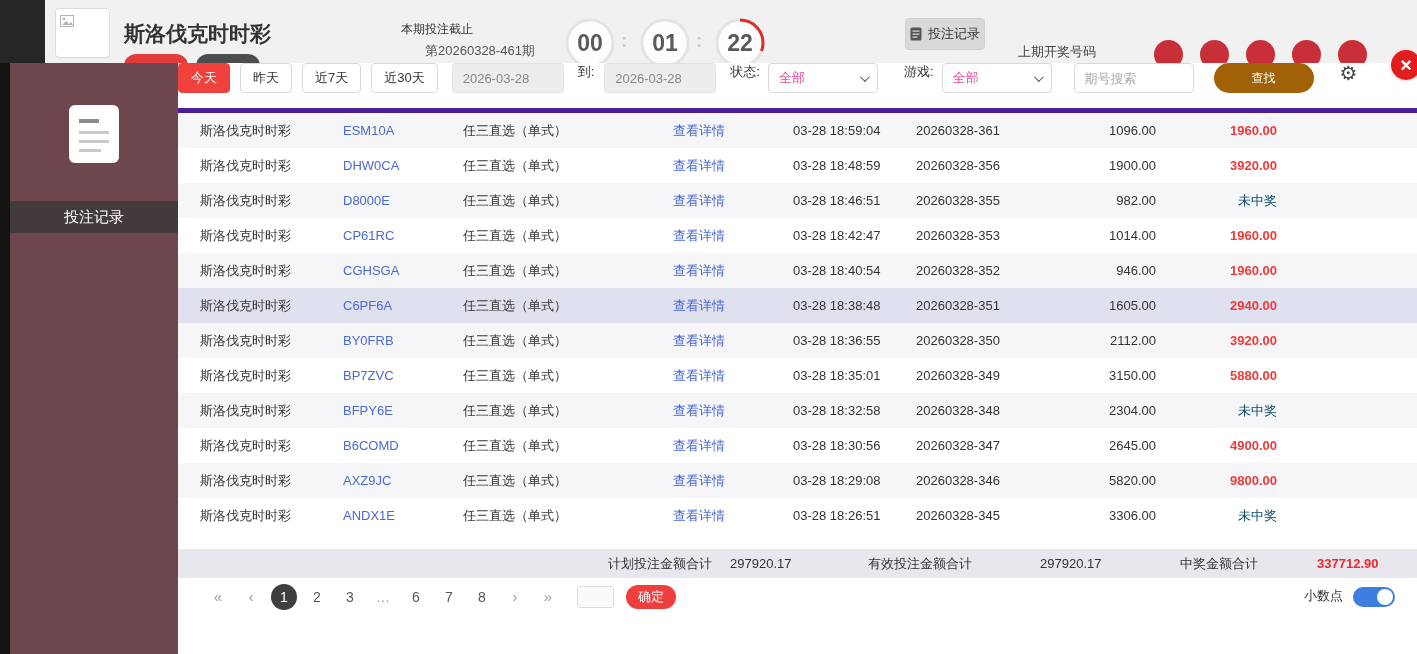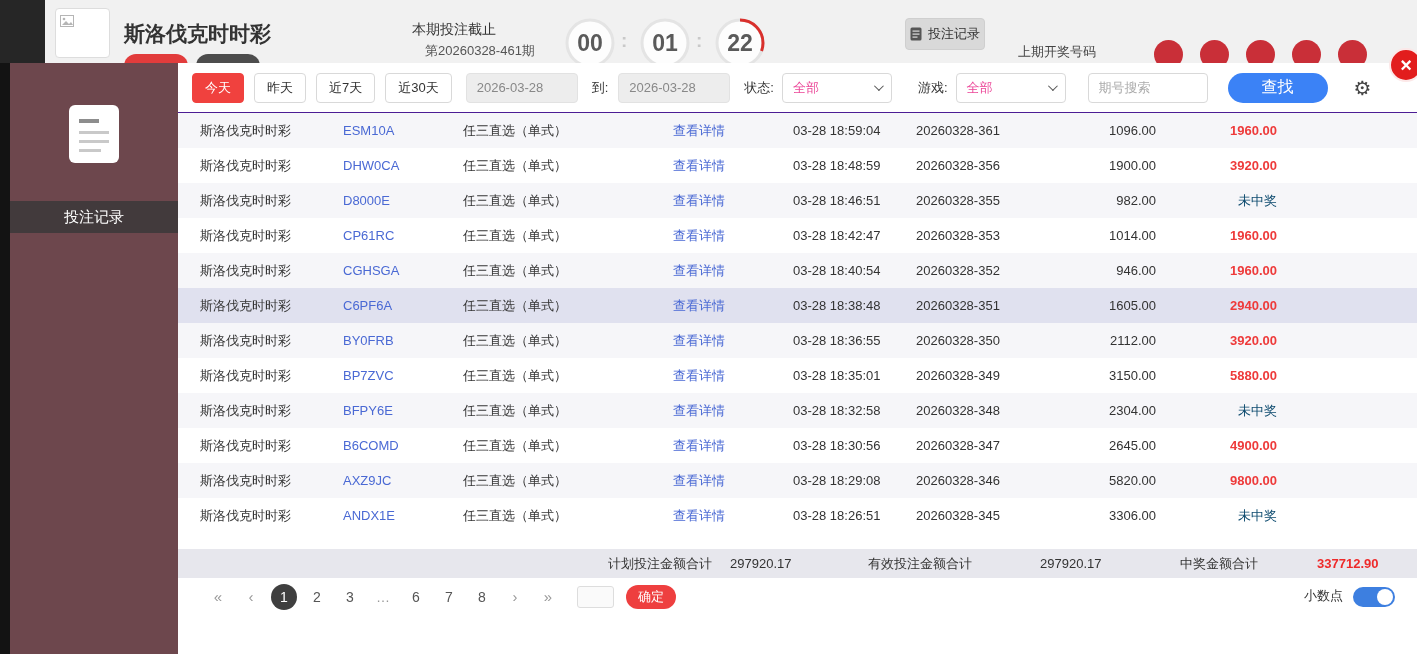--- a/index.html
+++ b/index.html
@@ -6,21 +6,21 @@
   html,body { width:1417px; height:654px; overflow:hidden; }
   body { position:relative; font-family:"Liberation Sans","DejaVu Sans",sans-serif; background:#f1f1f1; color:#333; }
 
   
   .bg-side { position:absolute; left:0; top:0; width:45px; height:654px; background:#262626; }
   .logo-box { position:absolute; left:55px; top:8px; width:55px; height:50px; background:#fff; border:1px solid #ddd; border-radius:4px; padding:4px; }
   .bg-title { position:absolute; left:124px; top:20px; font-size:21px; font-weight:bold; color:#333; }
   .pill { position:absolute; top:54px; height:24px; width:64px; border-radius:12px; }
   .pill-red { left:124px; background:#e23c3c; }
   .pill-dark { left:196px; background:#4d4d4d; }
-  .deadline-1 { position:absolute; left:412px; top:21px; font-size:14px; color:#333; }
+  .deadline-1 { position:absolute; left:401px; top:21px; font-size:12px; color:#333; }
   .deadline-2 { position:absolute; left:425px; top:42px; font-size:13px; color:#555; }
   .cd { position:absolute; top:17px; width:52px; height:52px; }
   .cd svg { position:absolute; inset:0; }
   .cd-num { position:absolute; inset:0; line-height:52px; text-align:center; font-size:23px; font-weight:600; color:#5a5a5a; }
   .cd-colon { position:absolute; top:30px; font-size:19px; color:#c9c9c9; font-weight:bold; }
   .bet-rec-btn { position:absolute; left:905px; top:18px; width:80px; height:32px; background:#d9d9d9; border:1px solid #cfcfcf; border-radius:4px; display:flex; align-items:center; justify-content:center; gap:6px; font-size:13px; color:#333; cursor:pointer; }
   .lastdraw { position:absolute; left:1018px; top:43px; font-size:13px; color:#444; }
   .balls { position:absolute; left:1154px; top:40px; display:flex; gap:17px; }
   .ball { width:29px; height:29px; border-radius:50%; background:#c92f38; }
 
@@ -29,31 +29,31 @@
 
   .msidebar { position:absolute; left:10px; top:63px; width:168px; height:591px; background:#6d474d; z-index:10; }
   .side-icon { display:block; margin:42px auto 0; }
   .snav { margin-top:38px; }
   .snav-item { height:32px; line-height:32px; text-align:center; color:#fff; font-size:15px; cursor:pointer; margin-bottom:14px; }
   .snav-item.active { background:#423a3c; }
 
   .mcontent { position:absolute; left:178px; top:63px; width:1239px; height:591px; background:#fff; z-index:10; display:flex; flex-direction:column; }
 
   
-  .fbar { height:50px; flex:0 0 50px; display:flex; align-items:center; padding-left:14px; border-bottom:1px solid #4c1d95; }
+  .fbar { height:50px; flex:0 0 50px; display:flex; padding-left:0; border-bottom:5px solid #4c1d95; }
   .quick { display:flex; gap:10px; }
   .qbtn { height:30px; padding:0 12px; font-size:13px; color:#333; background:#fff; border:1px solid #d9d9d9; border-radius:4px; cursor:pointer; font-family:inherit; }
   .qbtn.active { background:#f0413e; border-color:#f0413e; color:#fff; }
   .date-in { width:112px; height:30px; background:#ededed; border:1px solid #e2e2e2; border-radius:4px; font-size:13px; color:#888; padding:0 10px; font-family:inherit; }
   .flabel { font-size:13px; color:#333; }
   .sel { width:110px; height:30px; border:1px solid #d9d9d9; border-radius:4px; background:#fff; display:flex; align-items:center; justify-content:space-between; padding:0 10px; font-size:13px; color:#ec4899; cursor:pointer; }
   .chev { width:7px; height:7px; border-right:1.5px solid #555; border-bottom:1.5px solid #555; transform:rotate(45deg) translateY(-2px); }
   .search-in { width:120px; height:30px; border:1px solid #d9d9d9; border-radius:4px; font-size:13px; padding:0 10px; color:#333; font-family:inherit; }
   .search-in::placeholder { color:#aaa; }
-  .find-btn { width:100px; height:30px; background:#3b82f6; border:none; border-radius:15px; color:#fff; font-size:16px; cursor:pointer; font-family:inherit; }
+  .find-btn { width:100px; height:30px; background:#a16207; border:none; border-radius:15px; color:#fff; font-size:12px; cursor:pointer; font-family:inherit; }
   .gear { font-family:"DejaVu Sans",sans-serif; font-size:20px; color:#444; cursor:pointer; line-height:1; }
   .ml14 { margin-left:14px; } .ml10 { margin-left:10px; } .ml26 { margin-left:26px; }
   .ml22 { margin-left:22px; } .ml20 { margin-left:20px; } .ml8 { margin-left:8px; }
 
   
   .thead, .trow { display:grid; grid-template-columns:143px 120px 210px 120px 123px 140px 100px 121px 1fr; padding:0 32px 0 22px; align-items:center; }
   .thead { height:37px; font-size:13px; color:#666; }
   .hc:nth-child(7), .hc:nth-child(8), .hc:nth-child(9),
   .trow .c:nth-child(7), .trow .c:nth-child(8), .trow .c:nth-child(9) { text-align:right; }
   .tbody { flex:0 0 auto; }

